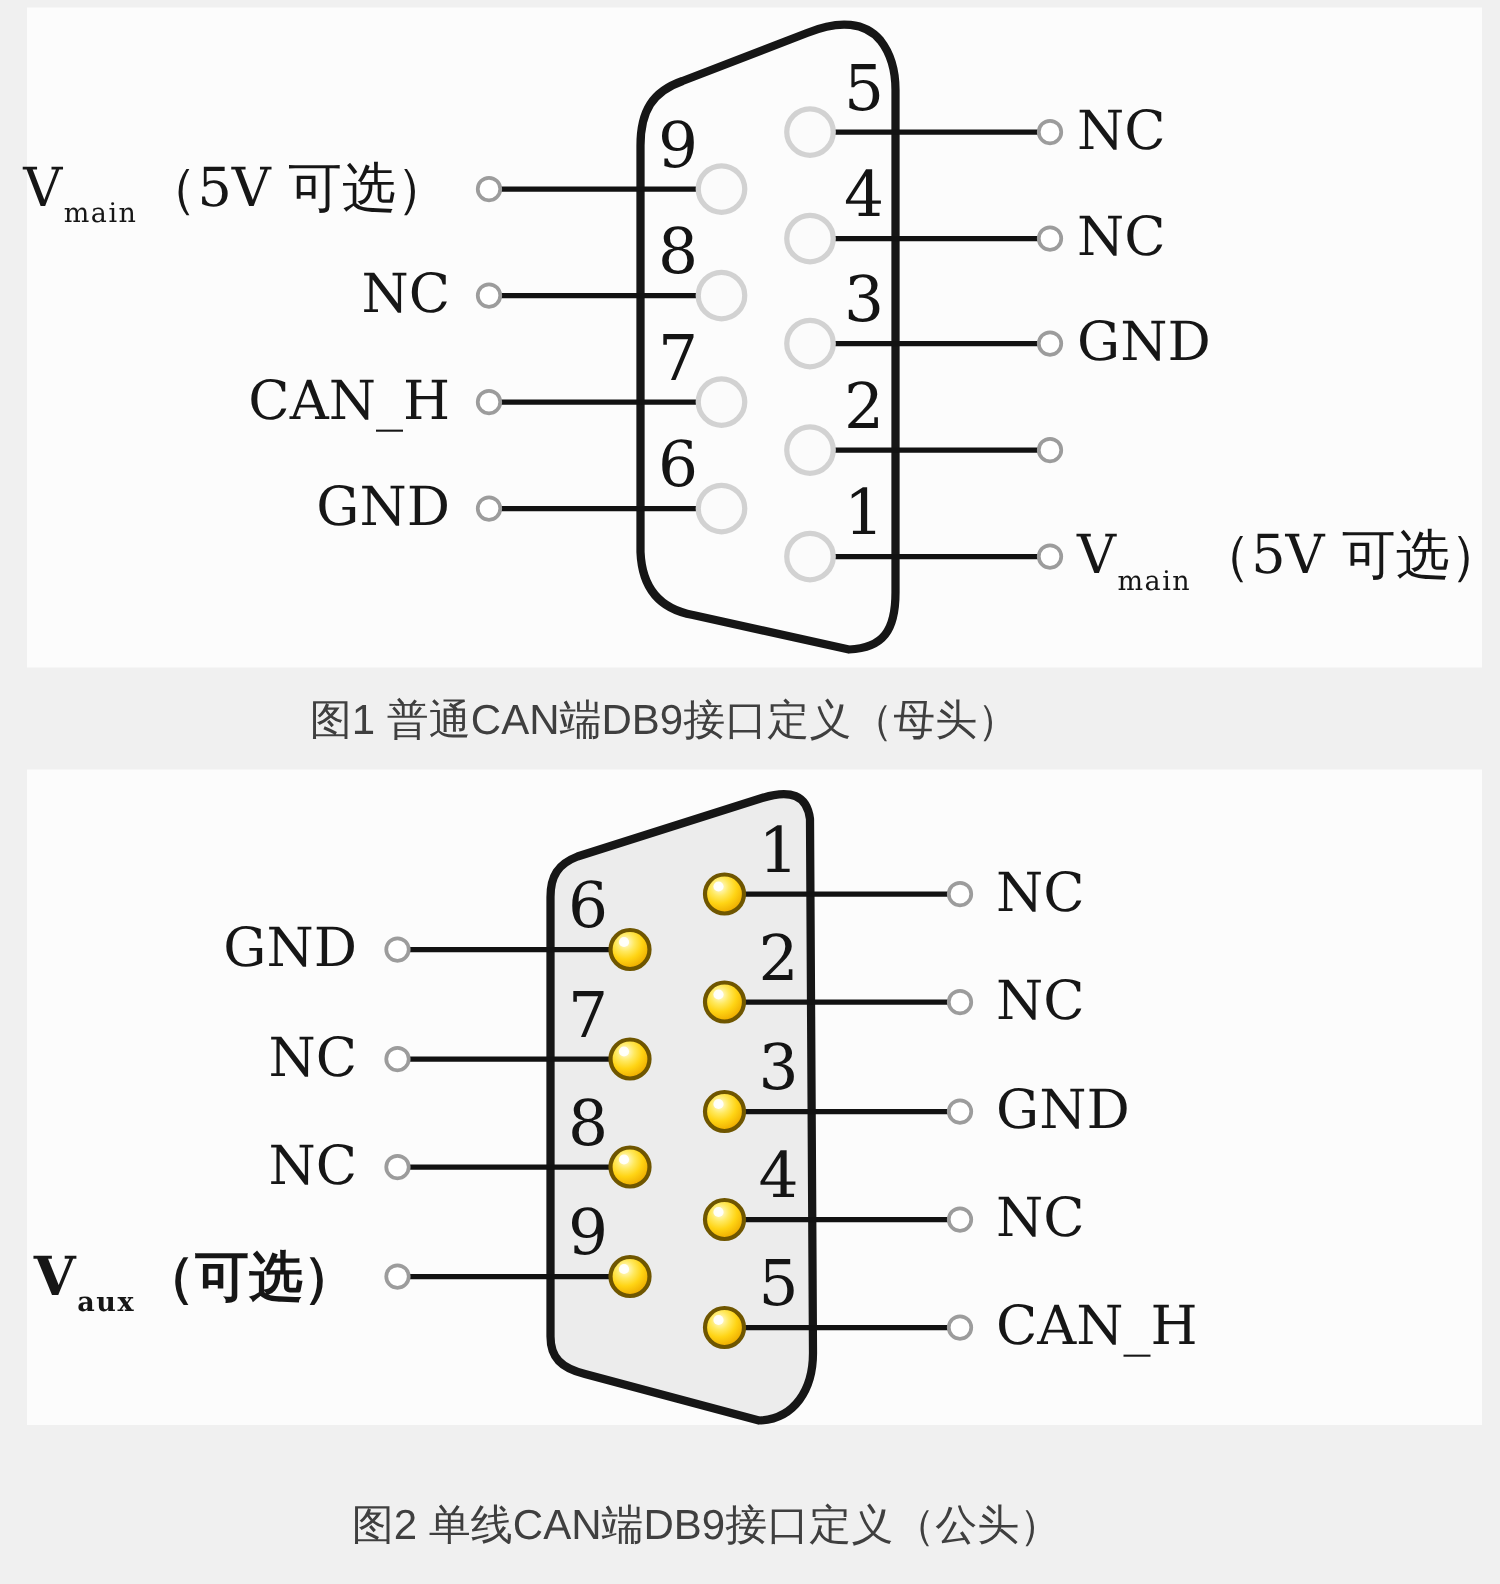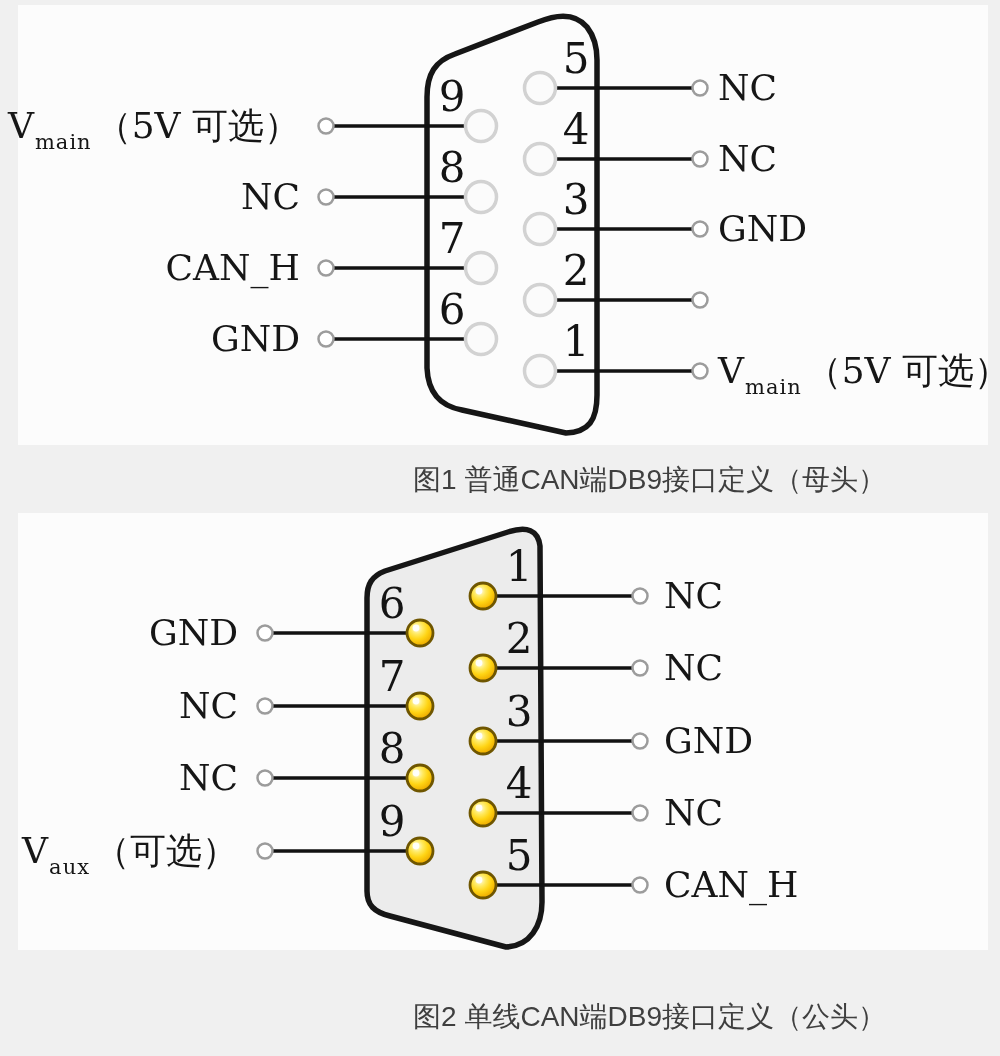--- a/index.html
+++ b/index.html
@@ -13,30 +13,30 @@
   #diagram-layer{position:absolute;left:0;top:0;}
   .pin-num{
     position:absolute;transform:translateX(-50%);
     font-size:42px;line-height:1;color:#141414;
   }
   .pin-label{
     position:absolute;transform:translateY(-50%);
     font-size:36px;line-height:1;color:#161616;white-space:nowrap;
   }
   .sub{
-    display:inline-block;font-size:21px;letter-spacing:1px;
+    display:inline-block;font-size:18px;letter-spacing:1px;
     transform:translateY(11px);margin:0 4px 0 1px;text-align:center;
   }
   .caption{
-    position:absolute;left:0;width:886px;text-align:right;
+    position:absolute;left:0;width:886px;text-align:center;
     font-family:"Liberation Sans","DejaVu Sans",sans-serif;
     font-size:28px;line-height:34px;color:#3f3f3f;
   }
   #caption1{top:463px;}
-  #caption2{top:1000px;}
+  #caption2{top:1000px;padding-left:28px;}
 </style>
 </head>
 <body>
 
 <div class="page" id="page">
   <div class="panel" id="panel1"></div>
   <div class="panel" id="panel2"></div>
 
   <svg id="diagram-layer" width="1000" height="1056" viewBox="0 0 1000 1056">
     <defs>
@@ -134,21 +134,21 @@
     <span class="pin-num" style="left: 576px; top: 250px;">2</span>
     <span class="pin-num" style="left: 576px; top: 321px;">1</span>
     <span class="pin-label" style="top: 371px; left: 718px;"><span>V</span><span class="sub">main</span><span>（5V 可选）</span></span>
     <span class="pin-num" style="left: 392px; top: 583px;">6</span>
     <span class="pin-label" style="top: 633px; right: 762px;">GND</span>
     <span class="pin-num" style="left: 392px; top: 656px;">7</span>
     <span class="pin-label" style="top: 706px; right: 762px;">NC</span>
     <span class="pin-num" style="left: 392px; top: 728px;">8</span>
     <span class="pin-label" style="top: 778px; right: 762px;">NC</span>
     <span class="pin-num" style="left: 392px; top: 801px;">9</span>
-    <span class="pin-label" style="top: 851px; right: 762px;"><span>V</span><span class="sub">aux</span><span>（可选）</span></span>
+    <span class="pin-label" style="top: 851px; right: 762px; font-weight: bold;"><span>V</span><span class="sub">aux</span><span>（可选）</span></span>
     <span class="pin-num" style="left: 519px; top: 546px;">1</span>
     <span class="pin-label" style="top: 596px; left: 664px;">NC</span>
     <span class="pin-num" style="left: 519px; top: 618px;">2</span>
     <span class="pin-label" style="top: 668px; left: 664px;">NC</span>
     <span class="pin-num" style="left: 519px; top: 691px;">3</span>
     <span class="pin-label" style="top: 741px; left: 664px;">GND</span>
     <span class="pin-num" style="left: 519px; top: 763px;">4</span>
     <span class="pin-label" style="top: 813px; left: 664px;">NC</span>
     <span class="pin-num" style="left: 519px; top: 835px;">5</span>
     <span class="pin-label" style="top: 885px; left: 664px;">CAN_H</span>

